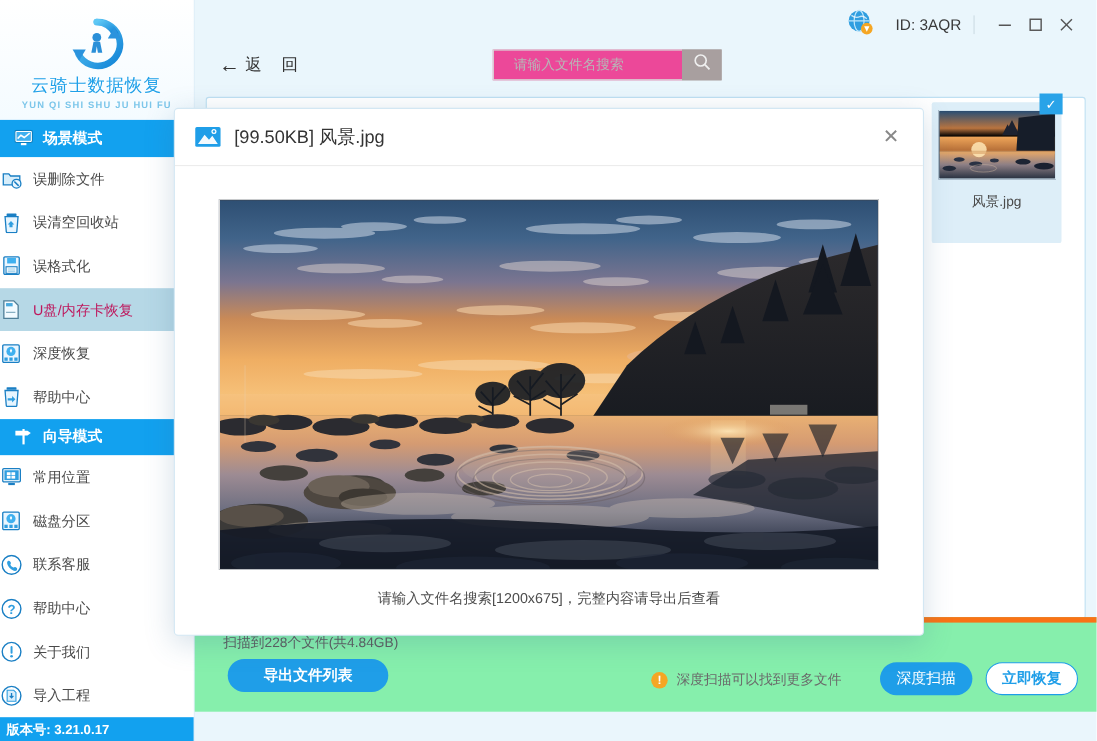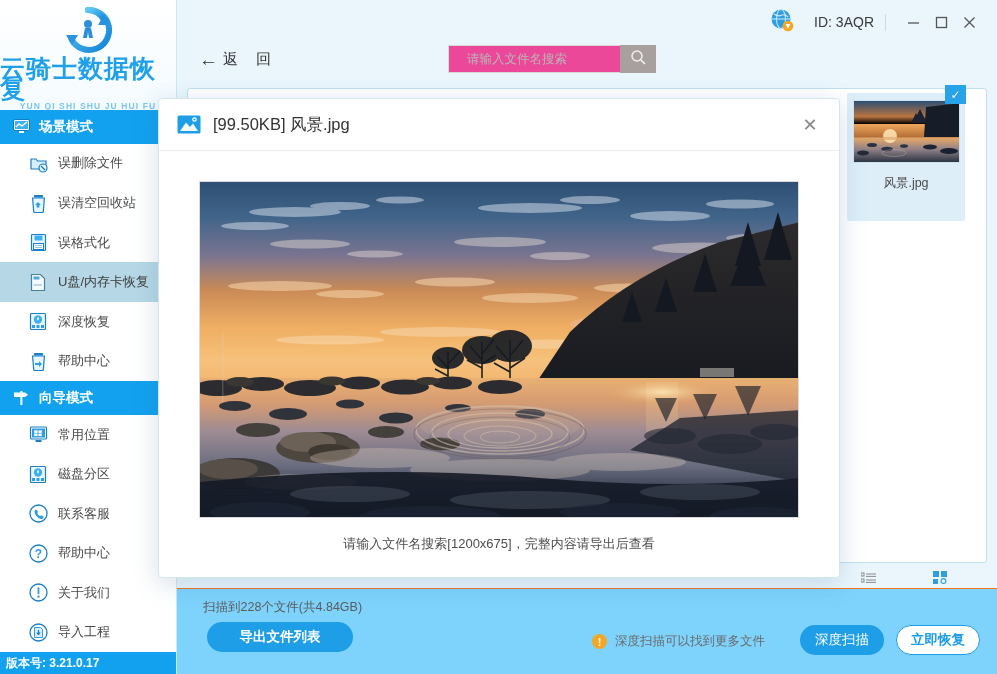--- a/index.html
+++ b/index.html
@@ -29,21 +29,21 @@
     display: flex; flex-direction: column;
     align-items: center; justify-content: center;
     padding-top: 4px;
   }
   .logo-mark {
     width: 52px; height: 52px; position: relative;
     margin-bottom: 2px;
   }
   .logo-mark svg { display:block; }
   .logo-title {
-    font-size: 25px; font-weight: bold; color: #1fa0e8;
+    font-size: 16px; font-weight: normal; color: #1fa0e8;
     letter-spacing: 1px; line-height: 21px;
     text-shadow: 0 1px 0 rgba(255,255,255,.9);
   }
   .logo-sub {
     font-size: 8.5px; color: #7cc6ea; letter-spacing: 1.1px;
     margin-top: 1px; font-weight: bold;
   }
 
   .group-header {
     height: 34px;
@@ -56,29 +56,28 @@
     cursor: default;
     user-select: none;
   }
   .group-header .ghicon {
     width: 18px; height: 18px; margin-right: 9px;
     display: inline-flex; align-items: center; justify-content: center;
   }
   .menu-item {
     height: 40px;
     display: flex; align-items: center;
-    padding-left: 28px;
     font-size: 13px;
     color: #4a4a4a;
     cursor: pointer;
     background: #ffffff;
   }
   .menu-item.active {
     background: #b6d8e6;
-    color: #404040;
+    color: #be185d;
   }
   .menu-item .micon {
     width: 20px; height: 20px; margin-right: 10px;
     display: inline-flex; align-items: center; justify-content: center;
     flex: 0 0 20px;
   }
   .menu-item .mlabel { white-space: nowrap; }
 
   .sidebar-spacer { flex: 1 1 auto; background: #ffffff; }
   .version-bar {
@@ -191,24 +190,24 @@
   .modebar {
     position: absolute; right: 14px; top: 571px;
     display: flex; align-items: center; gap: 22px;
     font-size: 12.5px;
   }
   .mode-opt { display: flex; align-items: flex-start; gap: 18px; cursor: pointer; flex-direction: column; }
   .mode-opt.inactive { color: #6a6a6a; }
   .mode-opt.active { color: #1f9ee8; }
 
   .statusbar {
-    position: absolute; left: 0; top: 588px;
+    position: absolute; left: 0; top: 561px;
     width: 100%; height: 86px;
-    background: #7dd3fc;
-    border-top: 1px solid #f97316;
+    background: #86efac;
+    border-top: 5px solid #f97316;
   }
   .scan-text {
     position: absolute; left: 26px; top: 10px;
     font-size: 12.5px; color: #5c5c5c;
   }
   .export-btn {
     position: absolute; left: 30px; top: 33px;
     width: 146px; height: 30px;
     background: #1f9ee8; color: #fff;
     border: none; border-radius: 15px;

